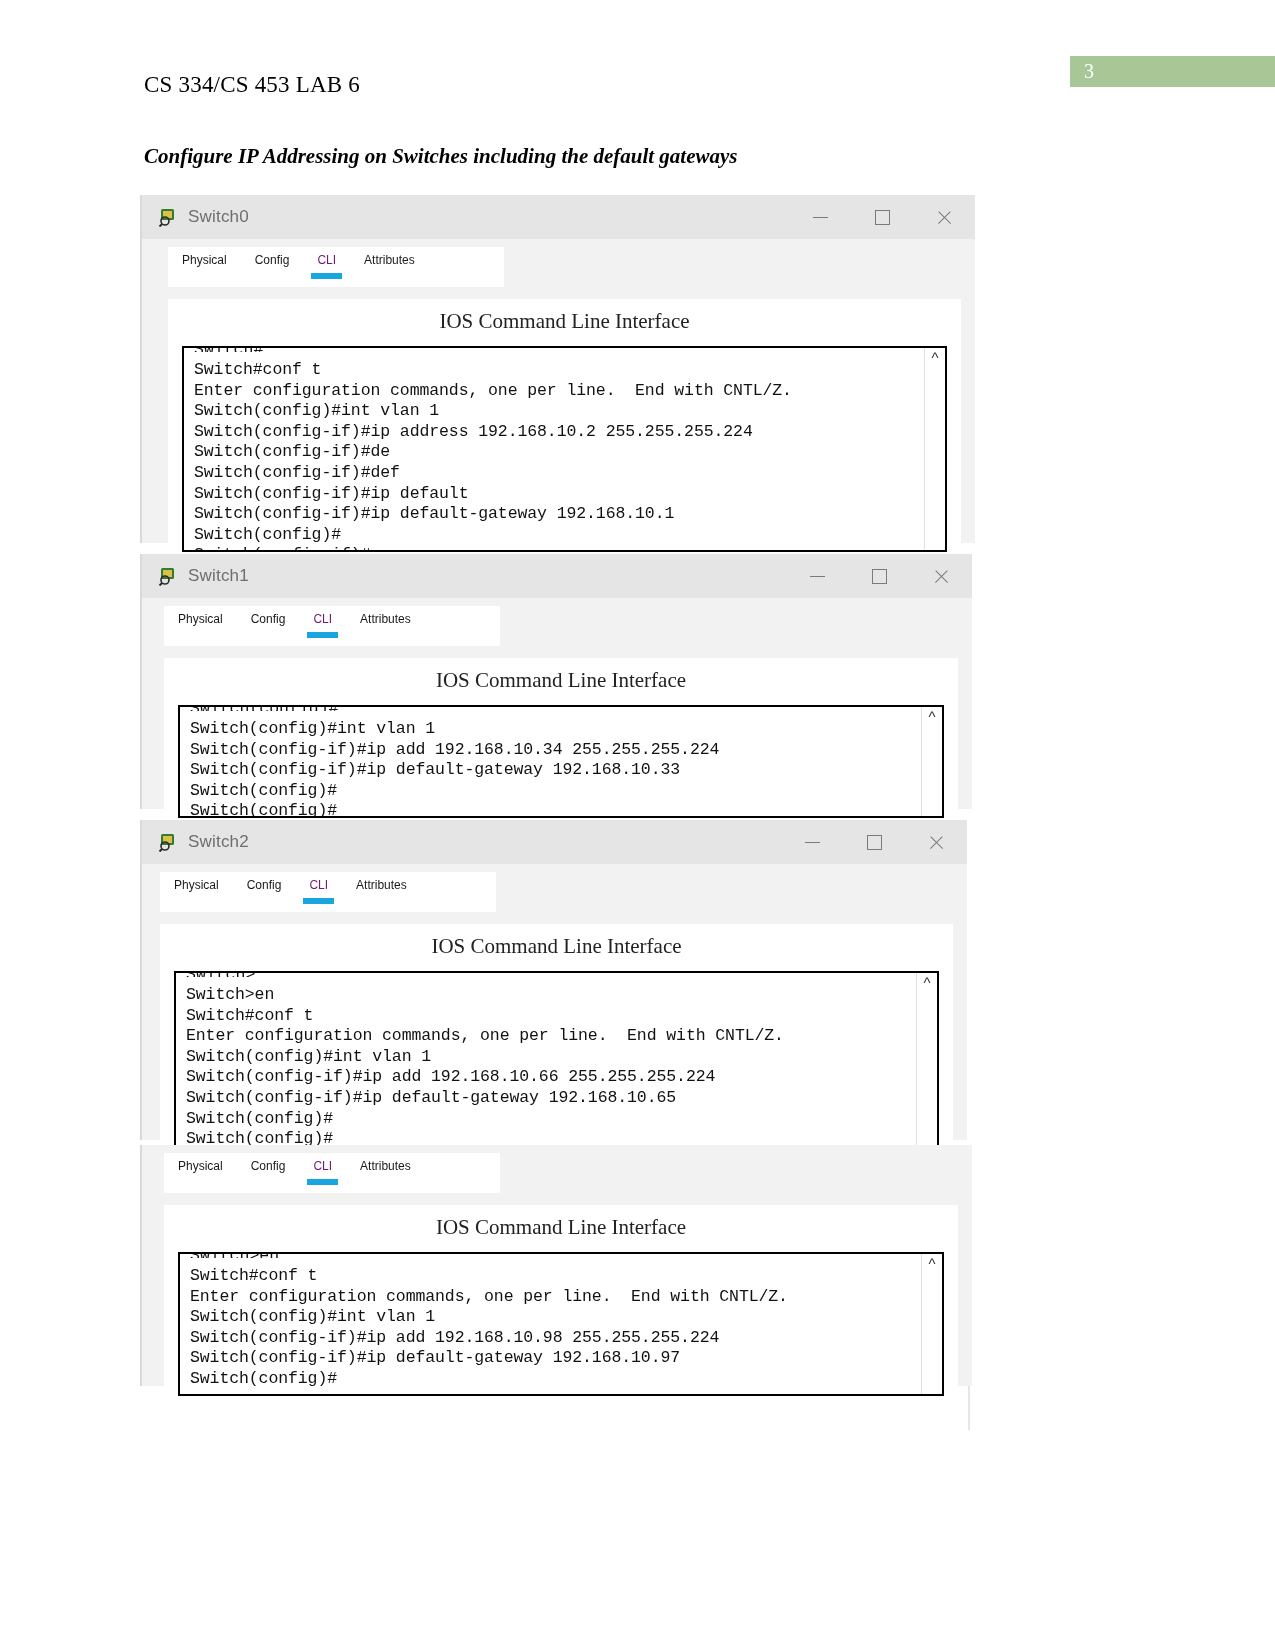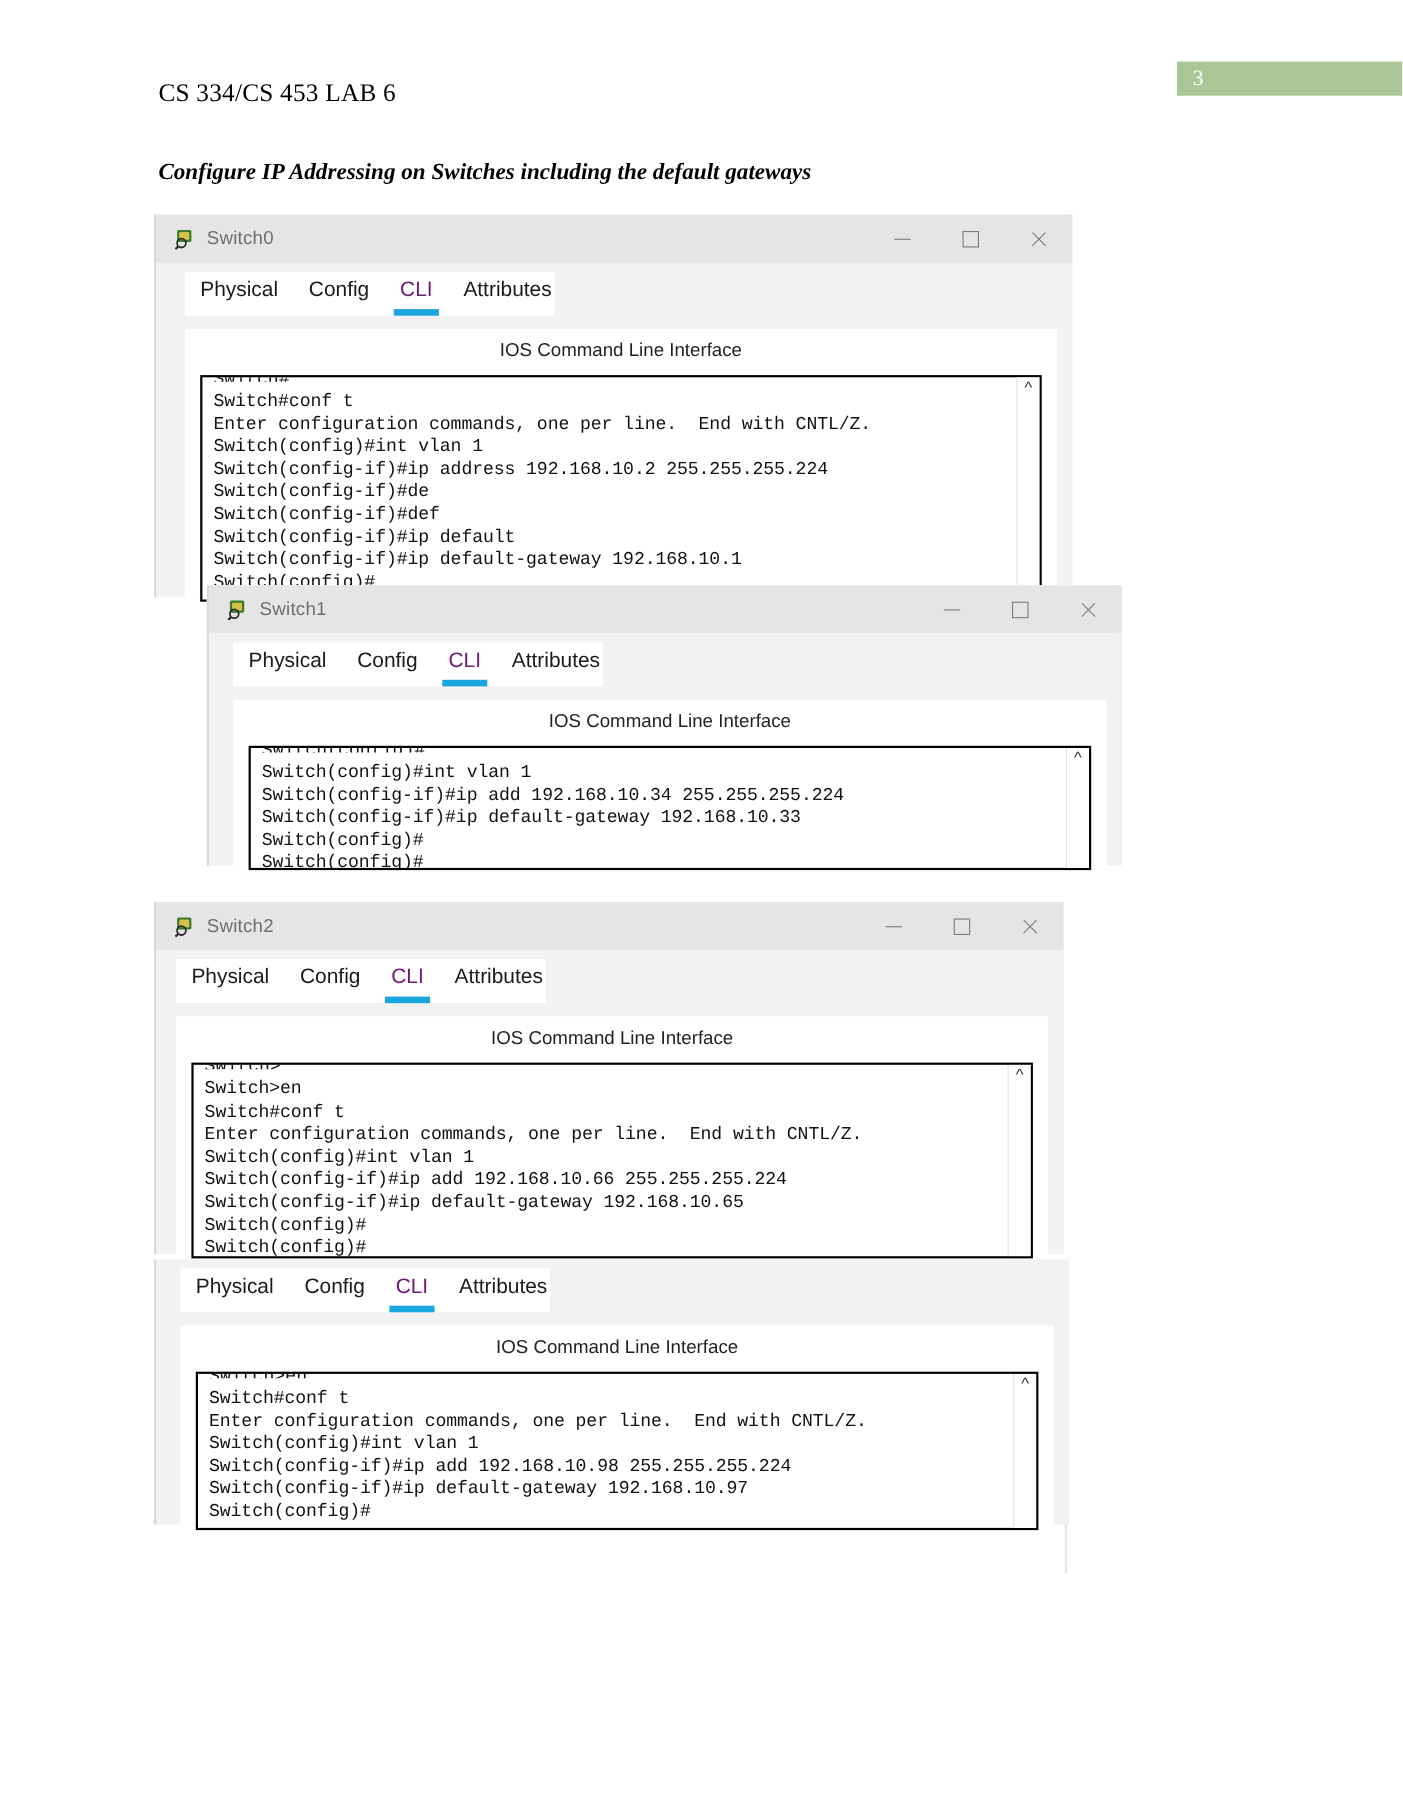--- a/index.html
+++ b/index.html
@@ -138,43 +138,43 @@
   .tabstrip-bg {
     position: absolute;
     left: 26px;
     top: 8px;
     height: 40px;
     background: #ffffff;
   }
   .tab {
     position: relative;
     font-family: "Liberation Sans", sans-serif;
-    font-size: 19px;
+    font-size: 12px;
     color: #1a1a1a;
     padding: 2px 14px 0 14px;
     z-index: 2;
     white-space: nowrap;
   }
   .tab.active { color: #701a75; }
   .tab.active .tab-underline {
     position: absolute;
     left: 8px;
     right: 8px;
     bottom: -12px;
     height: 6px;
     background: #19a6de;
   }
   .panel {
     background: #ffffff;
     position: relative;
   }
   .panel-title {
     text-align: center;
-    font-family: Liberation Sans, sans-serif;
-    font-size: 17px;
+    font-family: Liberation Serif, serif;
+    font-size: 21px;
     color: #222222;
     padding-top: 10px;
   }
   .term-wrap {
     position: relative;
     margin: 12px 14px 0 14px;
     border: 2.5px solid #000000;
     background: #ffffff;
     overflow: hidden;
     box-sizing: border-box;
@@ -286,21 +286,21 @@
 Switch(config-if)#def
 Switch(config-if)#ip default
 Switch(config-if)#ip default-gateway 192.168.10.1
 Switch(config)#
 Switch(config-if)#</div>
       </div>
     </div>
   </div>
 </div>
 
-<div class="win" style="left:140px; top:532px; width:830px; height:255px;margin-left:48px;">
+<div class="win" style="left:140px; top:554px; width:830px; height:255px;">
   <div class="win-rightedge" style="left:828px;"></div>
 
   <div class="win-titlebar" style="width:830px;">
     <span class="win-icon">
       <svg width="20" height="20" viewBox="0 0 20 20">
         <rect x="3" y="2" width="13" height="11" rx="1.5" fill="#3a7a2e"></rect>
         <rect x="5" y="4" width="9" height="7" fill="#d8c24a"></rect>
         <circle cx="7" cy="14" r="4" fill="none" stroke="#2a2a2a" stroke-width="1.6"></circle>
         <line x1="4" y1="17" x2="1.5" y2="19.5" stroke="#2a2a2a" stroke-width="2"></line>
       </svg>

